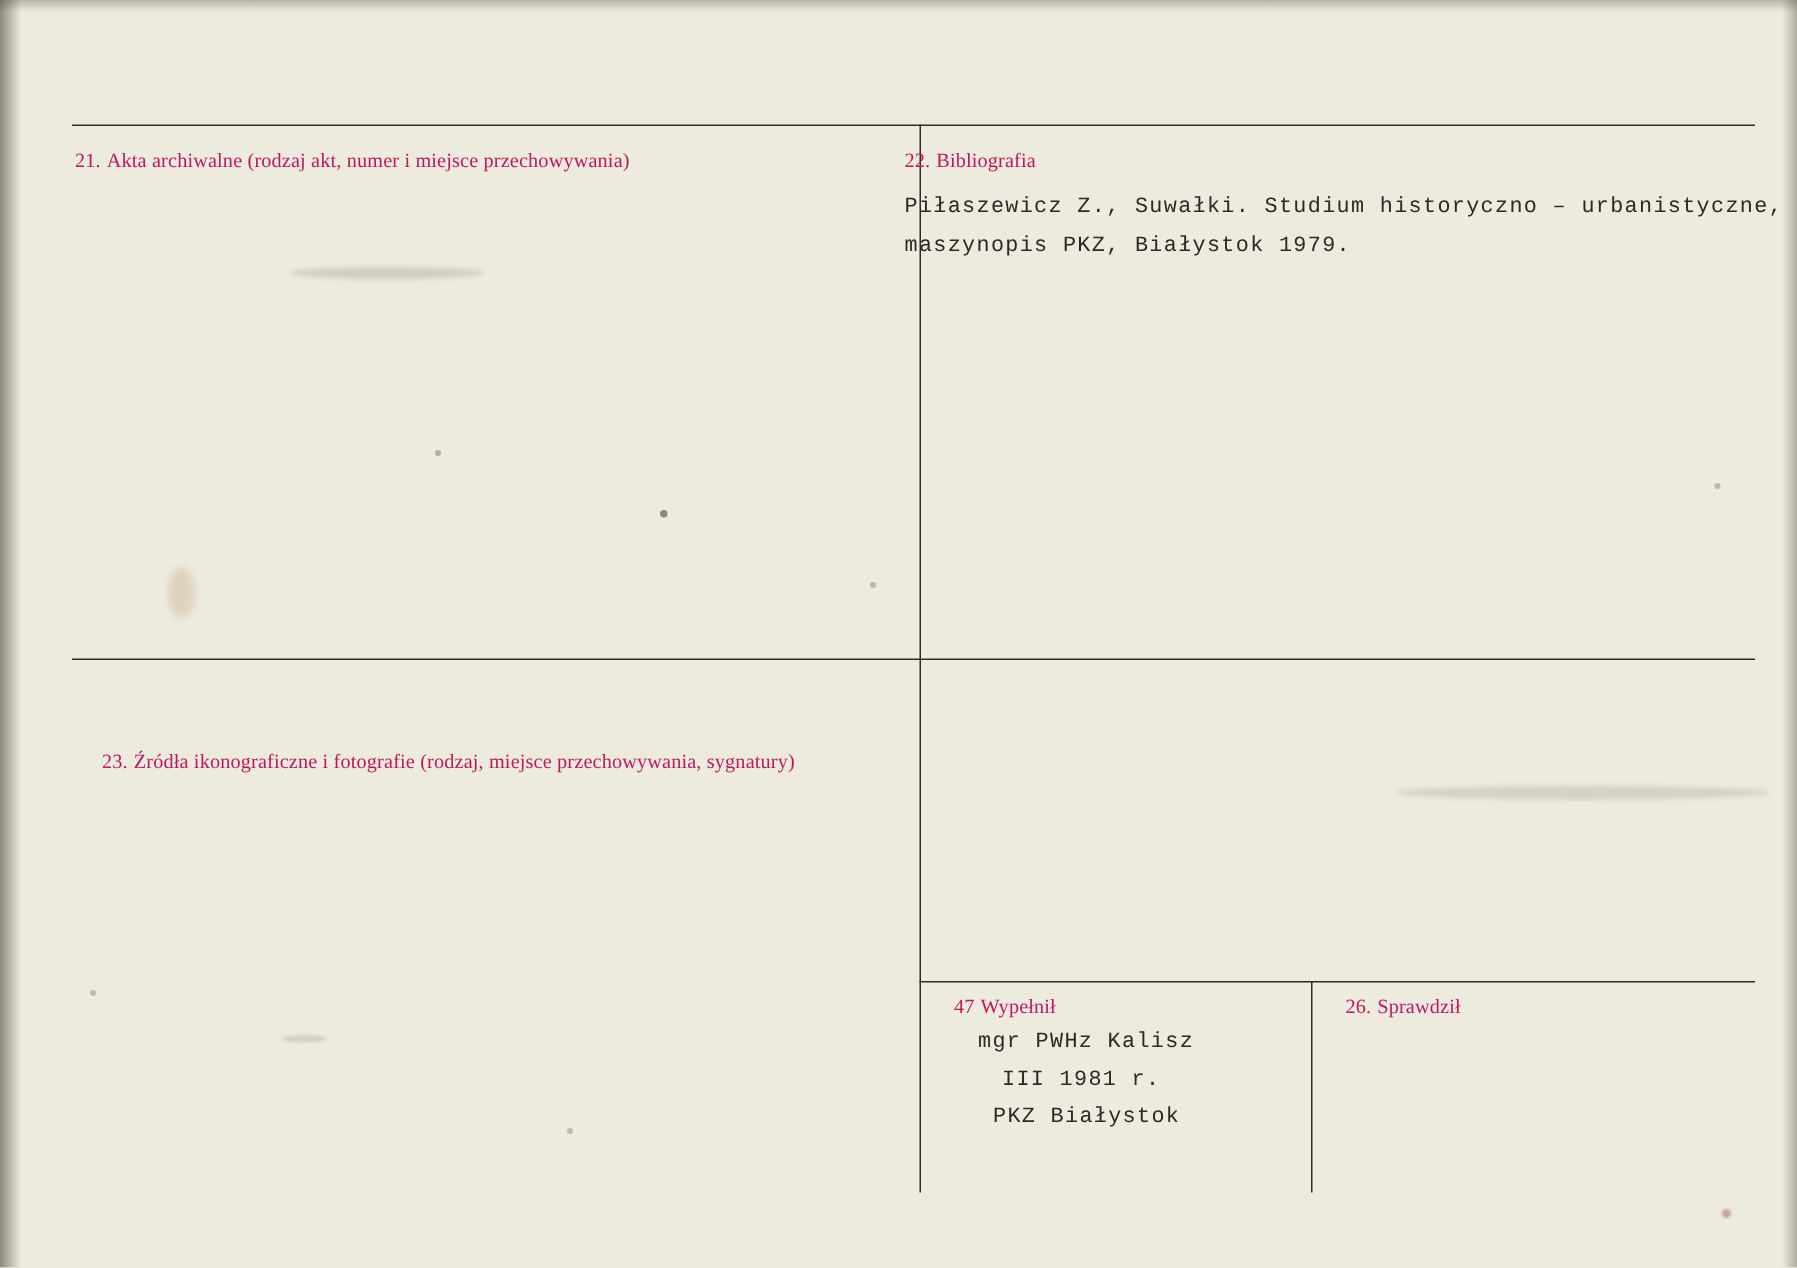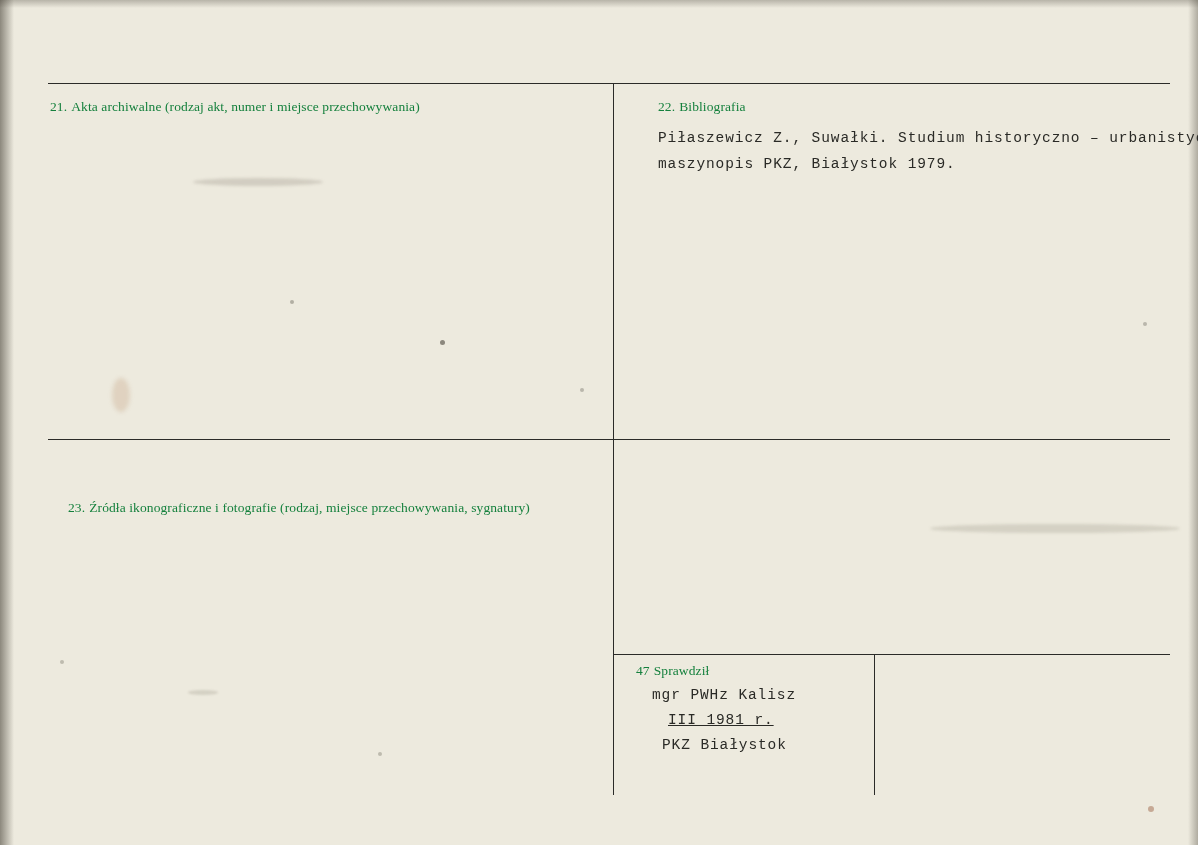--- a/index.html
+++ b/index.html
@@ -65,21 +65,21 @@
   .v-rule { width: 1px; }
 
   .cell {
     position: absolute;
     box-sizing: border-box;
   }
   .cell-label {
     font-family: "Liberation Serif", serif;
     font-size: 13.5px;
     letter-spacing: 0.1px;
-    color: #15803d;
+    color: #be185d;
     white-space: nowrap;
   }
   .cell-label .num {
     margin-right: 4px;
   }
 
   
   .typed {
     font-family: "Liberation Mono", monospace;
     font-size: 14.5px;
@@ -95,21 +95,21 @@
     width: 540px;
   }
   .biblio div { white-space: nowrap; }
 
   .filledby {
     position: absolute;
     left: 38px;
     top: 28px;
     line-height: 25px;
   }
-  .filledby .l2 { padding-left: 16px; text-decoration: underline; }
+  .filledby .l2 { padding-left: 16px; }
   .filledby .l3 { padding-left: 10px; }
 
   .footer {
     position: absolute;
     left: 48px;
     top: 793px;
     font-family: "Liberation Serif", serif;
     font-size: 12.5px;
     letter-spacing: 0.15px;
     color: #25252२;
@@ -151,45 +151,50 @@
 
     <div class="rule v-rule" style="left:565px; top:0; width:1px; height:712px;"></div>
     <div class="rule v-rule" style="left:826px; top:571px; width:1px; height:141px;"></div>
 
     <div class="cell" style="left:0; top:0; width:565px; height:356px;">
       <div class="cell-label" style="position:absolute; left:2px; top:16px;">
         <span class="num">21.</span><span>Akta archiwalne (rodzaj akt, numer i miejsce przechowywania)</span>
       </div>
     </div>
 
-    <div class="cell" style="left:588px; top:0; width:556px; height:356px;">
+    <div class="cell" style="left:533px; top:0; width:556px; height:356px;">
       <div class="cell-label" style="position:absolute; left:22px; top:16px;">
         <span class="num">22.</span><span>Bibliografia</span>
       </div>
       <div class="biblio typed">
         <div>Piłaszewicz Z., Suwałki. Studium historyczno – urbanistyczne,</div>
         <div>maszynopis PKZ, Białystok 1979.</div>
       </div>
     </div>
 
     <div class="cell" style="left:0; top:357px; width:565px; height:355px;">
       <div class="cell-label" style="position:absolute; left:20px; top:16px;margin-top:44px;">
         <span class="num">23.</span><span>Źródła ikonograficzne i fotografie (rodzaj, miejsce przechowywania, sygnatury)</span>
       </div>
     </div>
 
 
     <div class="cell" style="left:566px; top:572px; width:260px; height:140px;">
       <div class="cell-label" style="position:absolute; left:22px; top:8px;">
-        <span class="num">47</span><span>Sprawdził</span>
+        <span class="num">47</span><span>Wypełnił</span>
       </div>
       <div class="filledby typed">
         <div class="l1">mgr PWHz Kalisz</div>
         <div class="l2">III 1981 r.</div>
         <div class="l3">PKZ Białystok</div>
       </div>
     </div>
 
+    <div class="cell" style="left:827px; top:572px; width:295px; height:140px;">
+      <div class="cell-label" style="position:absolute; left:22px; top:8px;">
+        <span class="num">26.</span><span>Sprawdził</span>
+      </div>
+    </div>
 
   </div>
 
 
 </div>
 
 </body></html>

